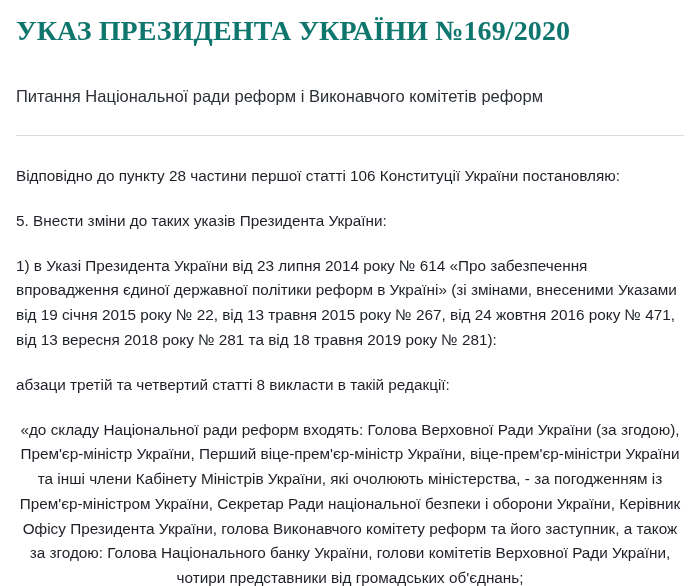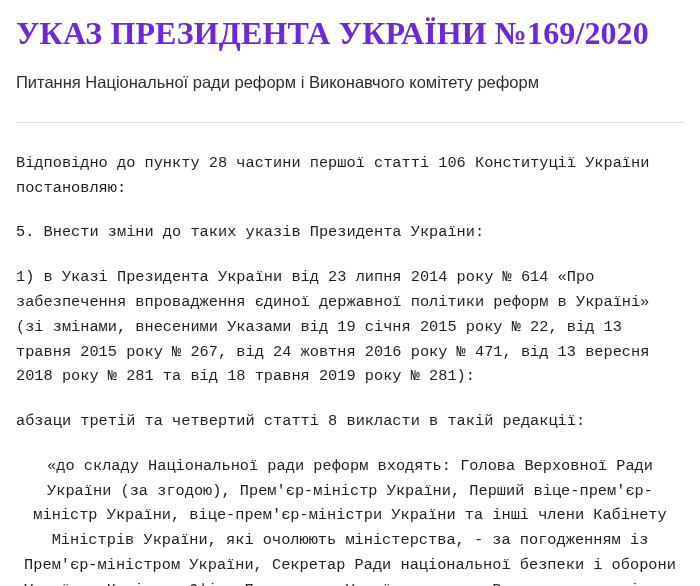--- a/index.html
+++ b/index.html
@@ -14,62 +14,62 @@
     font-family: "Liberation Serif", serif;
     color: #1a1a1a;
   }
   .page {
     width: 700px;
     box-sizing: border-box;
     padding: 14px 16px 0 16px;
   }
   .doc-title {
     font-family: "Liberation Serif", serif;
-    font-size: 32px;
+    font-size: 28px;
     line-height: 1.2;
     font-weight: 700;
     letter-spacing: 0.1px;
-    color: #6d28d9;
-    margin: 0 0 18px 0;
+    color: #0f766e;
+    margin: 0 0 36px 0;
   }
   .doc-subtitle {
     font-family: "Liberation Sans", sans-serif;
     font-size: 16.5px;
     line-height: 1.55;
     font-weight: 400;
     color: #2b2f36;
     margin: 0 0 26px 0;
     max-width: 620px;
   }
   .divider {
     border: 0;
     border-top: 1px solid #d8dde3;
     margin: 0 0 28px 0;
   }
   .body-text p {
-    font-family: Liberation Mono, monospace;
+    font-family: Liberation Sans, sans-serif;
     font-size: 15.3px;
     line-height: 1.62;
     color: #1d2026;
     margin: 0 0 20px 0;
     text-align: left;
   }
   .body-text p:last-child {
     margin-bottom: 4px;
     text-align: center;
   }
 </style>
 </head>
 <body>
 
 <div class="page">
 
   <h1 class="doc-title">УКАЗ ПРЕЗИДЕНТА УКРАЇНИ №169/2020</h1>
 
-  <h2 class="doc-subtitle">Питання Національної ради реформ і Виконавчого комітету реформ</h2>
+  <h2 class="doc-subtitle">Питання Національної ради реформ і Виконавчого комітетів реформ</h2>
 
   <hr class="divider">
 
   <div class="body-text">
     <p>Відповідно до пункту 28 частини першої статті 106 Конституції України постановляю:</p>
     <p>5. Внести зміни до таких указів Президента України:</p>
     <p>1) в Указі Президента України від 23 липня 2014 року № 614 «Про забезпечення впровадження єдиної державної політики реформ в Україні» (зі змінами, внесеними Указами від 19 січня 2015 року № 22, від 13 травня 2015 року № 267, від 24 жовтня 2016 року № 471, від 13 вересня 2018 року № 281 та від 18 травня 2019 року № 281):</p>
     <p>абзаци третій та четвертий статті 8 викласти в такій редакції:</p>
     <p>«до складу Національної ради реформ входять: Голова Верховної Ради України (за згодою), Прем'єр-міністр України, Перший віце-прем'єр-міністр України, віце-прем'єр-міністри України та інші члени Кабінету Міністрів України, які очолюють міністерства, - за погодженням із Прем'єр-міністром України, Секретар Ради національної безпеки і оборони України, Керівник Офісу Президента України, голова Виконавчого комітету реформ та його заступник, а також за згодою: Голова Національного банку України, голови комітетів Верховної Ради України, чотири представники від громадських об'єднань;</p>
   </div>

